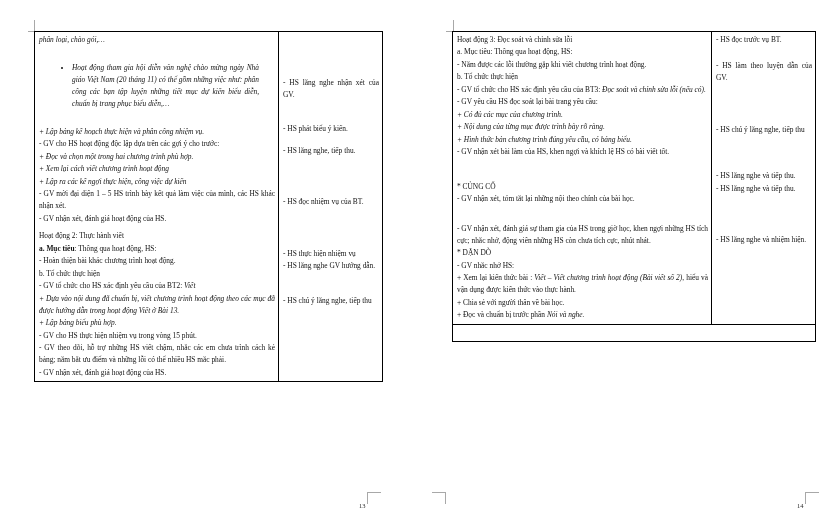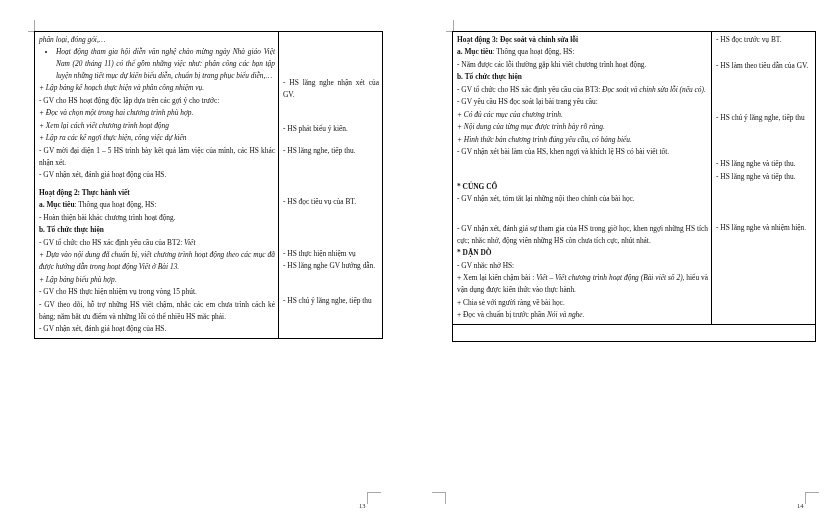--- a/index.html
+++ b/index.html
@@ -41,34 +41,34 @@
   #tbl-left { left: 34px; top: 31px; width: 348px; }
   #tbl-left col.c1 { width: 244px; }
   #tbl-left col.c2 { width: 104px; }
 
   
   #tbl-right { left: 452px; top: 31px; width: 363px; }
   #tbl-right col.c1 { width: 259px; }
   #tbl-right col.c2 { width: 104px; }
 
   p { margin: 0 0 0.5px 0; }
-  .b { font-weight: bold; }
+  .b { font-weight: normal; }
   .i { font-style: italic; }
   .just { text-align: justify; text-justify: inter-word; }
   .spacer { display: block; height: 9px; }
   .spacer-sm { display: block; height: 5px; }
   .spacer-lg { display: block; height: 17px; }
   .spacer-xl { display: block; height: 26px; }
 
   ul.bul {
     margin: 0 0 0 0;
     padding-left: 17px;
     list-style: disc;
   }
-  ul.bul li { margin: 0; padding: 0; }
+  ul.bul li { margin: 16px; padding: 0; }
 
   .pgnum {
     position: absolute;
     font-size: 6.5px;
     color: #2b2b2b;
     font-family: "Liberation Serif", serif;
   }
   #pg-left  { left: 359px; top: 502px; }
   #pg-right { left: 797px; top: 502px; }
 
@@ -91,21 +91,21 @@
 
     <table class="doc" id="tbl-left">
       <colgroup>
           <col class="c1">
           <col class="c2">
         </colgroup>
       <tbody>
         <tr>
 
           <td>
-            <p class="i">phân loại, đóng gói,…</p>
+            <p class="i">phân loại, chào gói,…</p>
             <ul class="bul">
               <li class="i just">Hoạt động tham gia hội diễn văn nghệ chào mừng ngày Nhà giáo Việt Nam (20 tháng 11) có thể gồm những việc như: phân công các bạn tập luyện những tiết mục dự kiến biểu diễn, chuẩn bị trang phục biểu diễn,…</li>
             </ul>
             <p class="i">+ Lập bảng kế hoạch thực hiện và phân công nhiệm vụ.</p>
             <p>- GV cho HS hoạt động độc lập dựa trên các gợi ý cho trước:</p>
             <p class="i">+ Đọc và chọn một trong hai chương trình phù hợp.</p>
             <p class="i">+ Xem lại cách viết chương trình hoạt động</p>
             <p class="i">+ Lập ra các kế ngợi thực hiện, công việc dự kiến</p>
             <p class="just">- GV mời đại diện 1 – 5 HS trình bày kết quả làm việc của mình, các HS khác nhận xét.</p>
             <p>- GV nhận xét, đánh giá hoạt động của HS.</p>
@@ -136,21 +136,21 @@
             <span class="spacer-lg"></span>
             <span class="spacer-sm"></span>
             <p>- HS phát biểu ý kiến.</p>
 
             <span class="spacer"></span>
             <p>- HS lắng nghe, tiếp thu.</p>
 
             <span class="spacer-lg"></span>
             <span class="spacer-lg"></span>
             <span class="spacer-sm"></span>
-            <p class="just">- HS đọc tiêu vụ của BT.</p>
+            <p class="just">- HS đọc nhiệm vụ của BT.</p>
 
             <span class="spacer-lg"></span>
             <span class="spacer-lg"></span>
             <span class="spacer-sm"></span>
             <p class="just">- HS thực hiện nhiệm vụ</p>
             <p class="just">- HS lắng nghe GV hướng dẫn.</p>
 
             <span class="spacer-lg"></span>
             <span class="spacer-sm"></span>
             <p class="just">- HS chú ý lắng nghe, tiếp thu</p>
@@ -202,35 +202,35 @@
 
             <p class="b">* CỦNG CỐ</p>
             <p>- GV nhận xét, tóm tắt lại những nội theo chính của bài học.</p>
 
             <span class="spacer-lg"></span>
 
             <p class="just">- GV nhận xét, đánh giá sự tham gia của HS trong giờ học, khen ngợi những HS tích cực; nhắc nhở, động viên những HS còn chưa tích cực, nhút nhát.</p>
             <p class="b">* DẶN DÒ</p>
             <p>- GV nhắc nhở HS:</p>
             <p class="just">
-              <span>+ Xem lại kiến chậm bài : </span><span class="i">Viết – Viết chương trình hoạt động (Bài viết số 2)</span><span>, hiểu và vận dụng được kiến thức vào thực hành.</span>
-            </p>
-            <p>+ Chia sẻ với người ràng về bài học.</p>
+              <span>+ Xem lại kiến thức bài : </span><span class="i">Viết – Viết chương trình hoạt động (Bài viết số 2)</span><span>, hiểu và vận dụng được kiến thức vào thực hành.</span>
+            </p>
+            <p>+ Chia sẻ với người thân về bài học.</p>
             <p>
               <span>+ Đọc và chuẩn bị trước phần </span><span class="i">Nói và nghe.</span>
             </p>
           </td>
 
           <td>
             <p>- HS đọc trước vụ BT.</p>
 
             <span class="spacer"></span>
             <span class="spacer-sm"></span>
 
-            <p class="just">- HS làm theo tiêu dẫn của GV.</p>
+            <p class="just">- HS làm theo luyện dẫn của GV.</p>
 
             <span class="spacer-lg"></span>
             <span class="spacer-lg"></span>
             <span class="spacer-sm"></span>
 
             <p class="just">- HS chú ý lắng nghe, tiếp thu</p>
 
             <span class="spacer-lg"></span>
             <span class="spacer-lg"></span>
 

